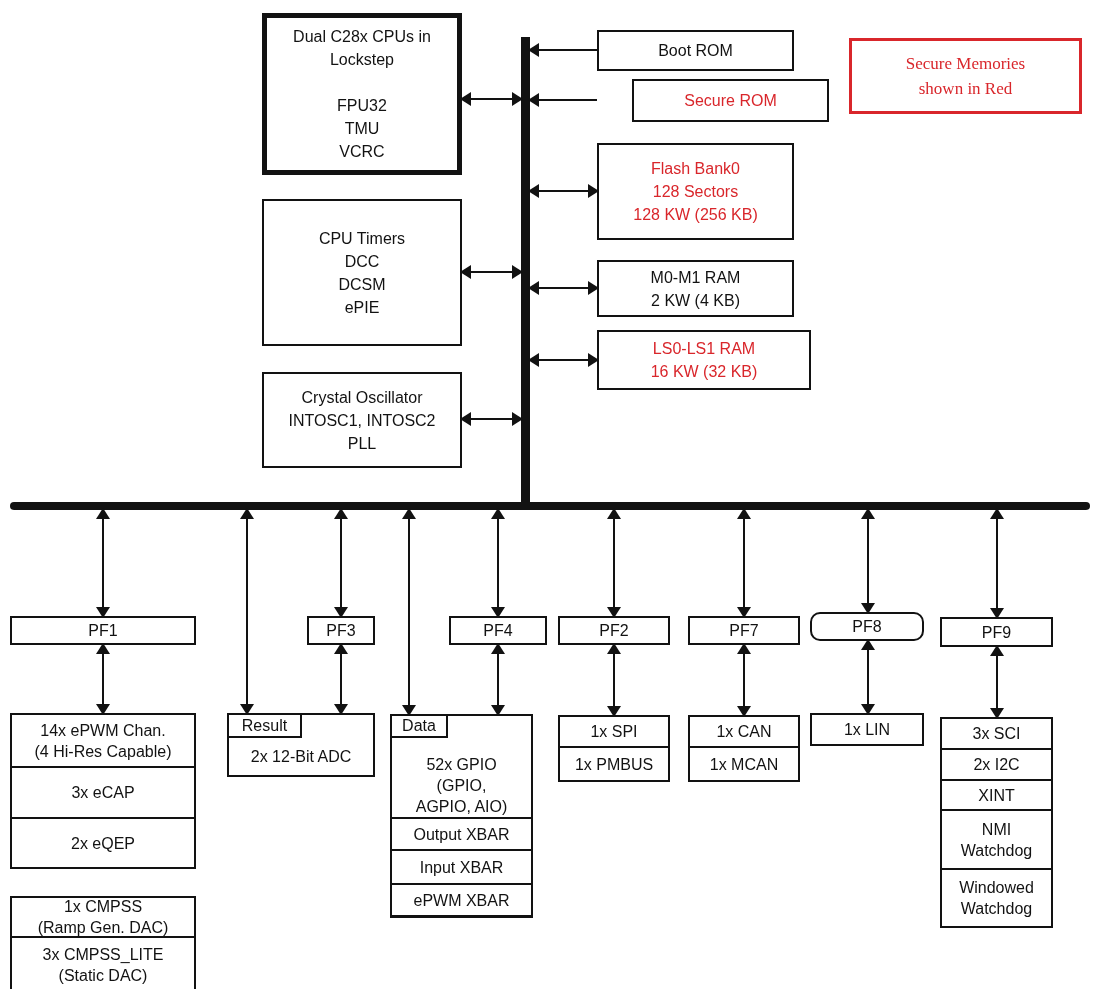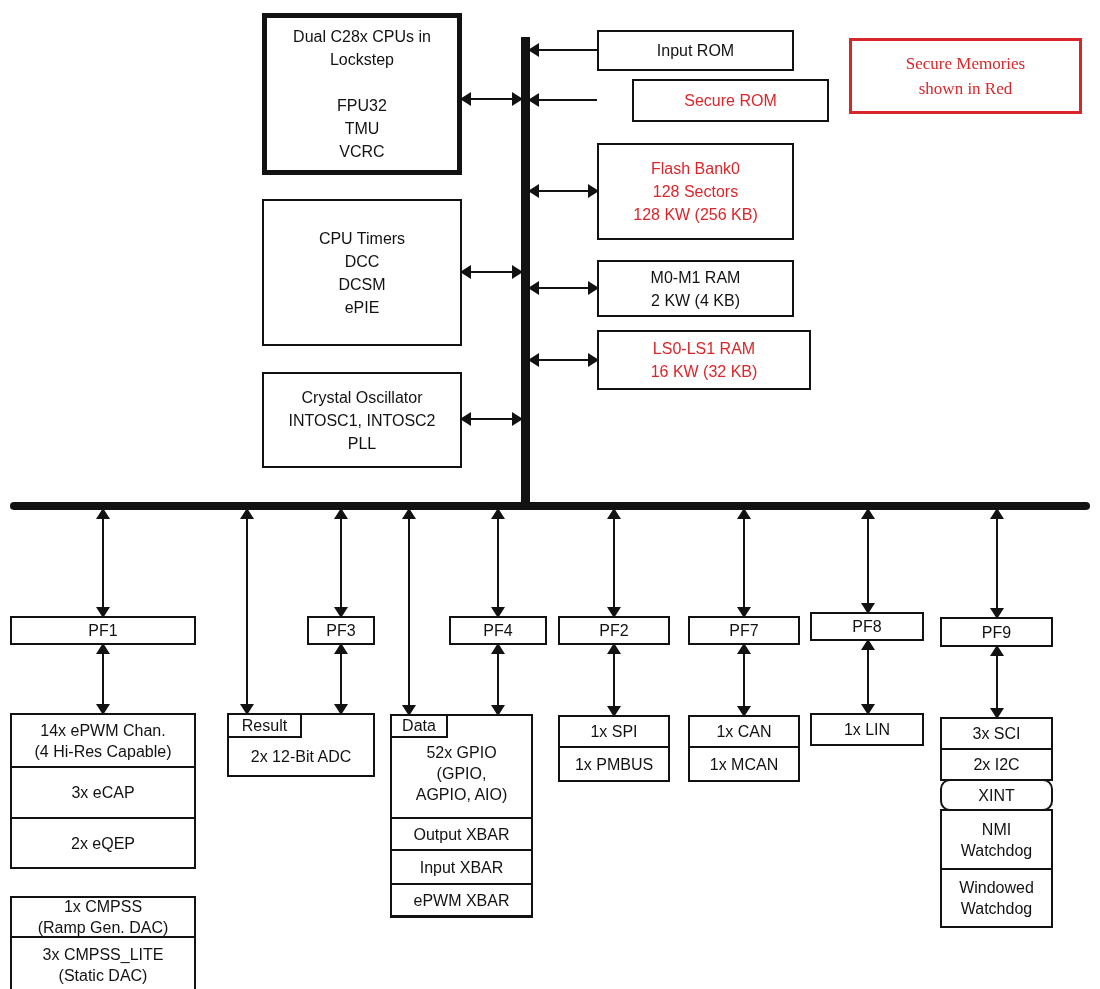--- a/index.html
+++ b/index.html
@@ -67,21 +67,21 @@
     <span>ePIE</span>
   </div>
 
   <div class="box" style="left:262px;top:372px;width:200px;height:96px;">
     <span>Crystal Oscillator</span>
     <span>INTOSC1, INTOSC2</span>
     <span>PLL</span>
   </div>
 
   <div class="box" style="left:597px;top:30px;width:197px;height:41px;">
-    <span>Input ROM</span>
+    <span>Boot ROM</span>
   </div>
   <div class="box red" style="left:632px;top:79px;width:197px;height:43px;">
     <span>Secure ROM</span>
   </div>
   <div class="box red" style="left:597px;top:143px;width:197px;height:97px;">
     <span>Flash Bank0</span>
     <span>128 Sectors</span>
     <span>128 KW (256 KB)</span>
   </div>
   <div class="box" style="left:597px;top:260px;width:197px;height:57px;">
@@ -134,21 +134,21 @@
     </div>
   <div class="box" style="left:449px;top:616px;width:98px;height:29px;">
       <span>PF4</span>
     </div>
   <div class="box" style="left:558px;top:616px;width:112px;height:29px;">
       <span>PF2</span>
     </div>
   <div class="box" style="left:688px;top:616px;width:112px;height:29px;">
       <span>PF7</span>
     </div>
-  <div class="box" style="left:810px;top:612px;width:114px;height:29px;">
+  <div class="box" style="left:810px;top:612px;width:114px;height:29px;border-radius:10px;">
       <span>PF8</span>
     </div>
   <div class="box" style="left:940px;top:617px;width:113px;height:30px;">
       <span>PF9</span>
     </div>
 
   <div class="stack" style="left:10px;top:713px;width:186px;">
     <div class="mod" style="height:55px;">
       <span>14x ePWM Chan.</span>
       <span>(4 Hi-Res Capable)</span>
@@ -176,21 +176,21 @@
     <div style="position:absolute;left:0;right:0;bottom:9px;text-align:center;">
       <span>2x 12-Bit ADC</span>
     </div>
   </div>
 
   <div class="tabbox" style="left:390px;top:714px;width:143px;height:204px;">
     <div class="tab" style="width:58px;height:24px;">
       <span>Data</span>
     </div>
     <div class="rows">
-      <div class="mod" style="height:105px;padding-top:26px;justify-content:flex-start;">
+      <div class="mod" style="height:105px;padding-top:38px;justify-content:flex-start;">
         <span>52x GPIO</span>
         <span>(GPIO,</span>
         <span>AGPIO, AIO)</span>
       </div>
       <div class="mod" style="height:34px;">
         <span>Output XBAR</span>
       </div>
       <div class="mod" style="height:36px;">
         <span>Input XBAR</span>
       </div>
@@ -224,21 +224,21 @@
     </div>
   </div>
 
   <div class="stack" style="left:940px;top:717px;width:113px;">
     <div class="mod" style="height:33px;">
       <span>3x SCI</span>
     </div>
     <div class="mod" style="height:33px;">
       <span>2x I2C</span>
     </div>
-    <div class="mod" style="height:32px;border-radius:10px;">
+    <div class="mod" style="height:32px;">
       <span>XINT</span>
     </div>
     <div class="mod" style="height:61px;">
       <span>NMI</span>
       <span>Watchdog</span>
     </div>
     <div class="mod" style="height:60px;">
       <span>Windowed</span>
       <span>Watchdog</span>
     </div>

